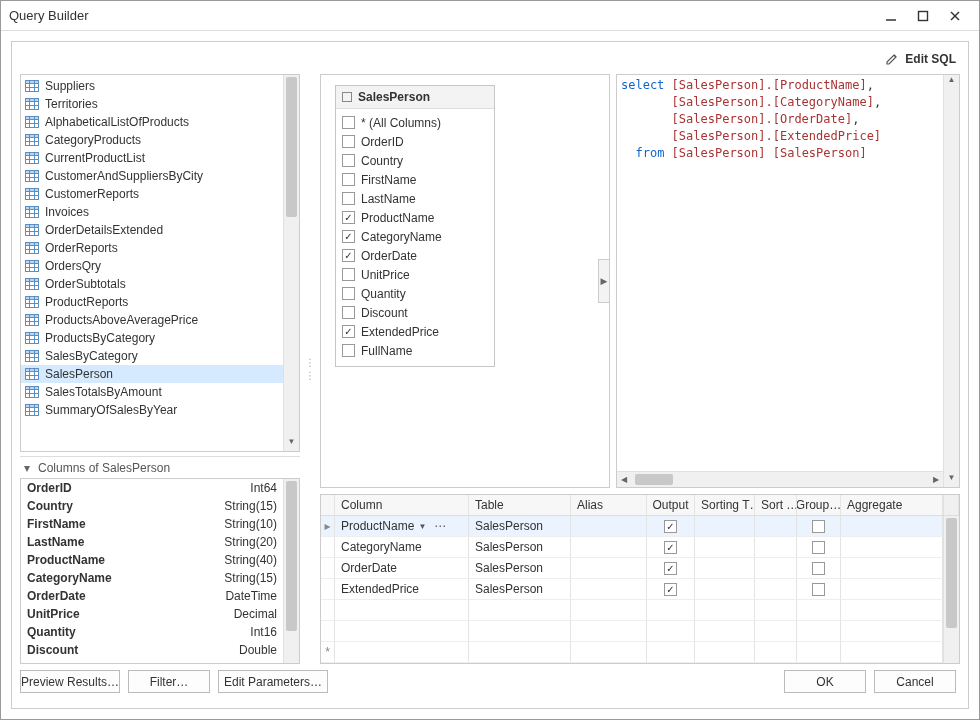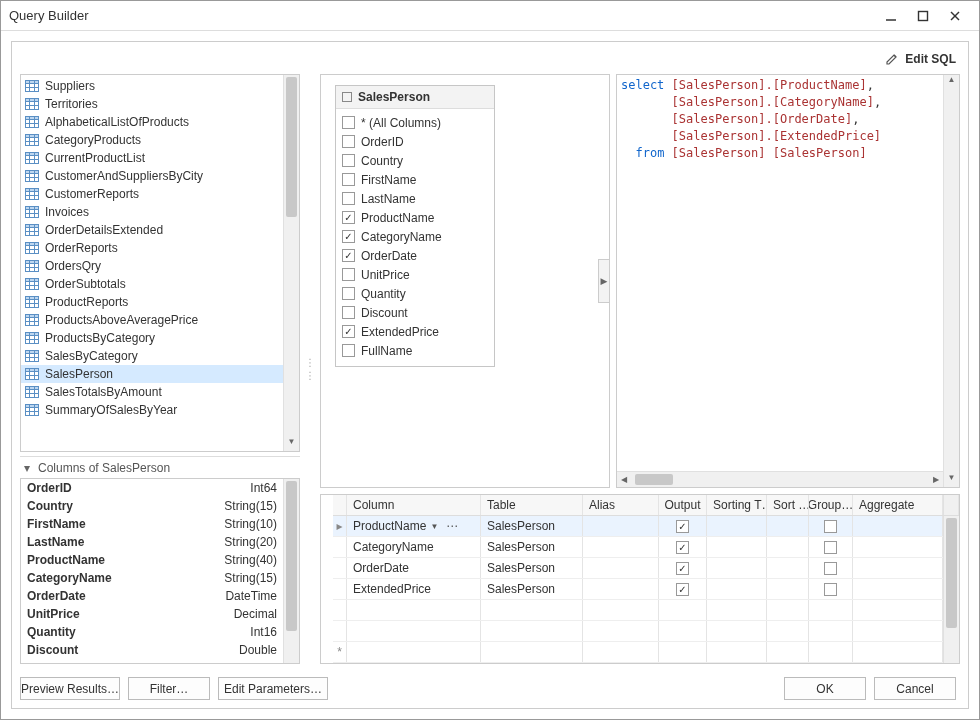--- a/index.html
+++ b/index.html
@@ -70,21 +70,21 @@
   .sql-panel { flex:1; border:1px solid #ccc; display:flex; }
   .sql-body { flex:1; padding:2px 4px; font-family: Consolas, monospace; font-size:12px; line-height:17px; white-space:pre; overflow:hidden; }
   .sql-body .kw { color:#1166cc; }
   .sql-body .br { color:#aa3333; }
   .sql-scroll-v { width:16px; background:#f0f0f0; border-left:1px solid #e0e0e0; position:relative; }
   .sql-scroll-v .arrow { position:absolute; left:0; right:0; height:14px; text-align:center; font-size:8px; color:#666; }
   .sql-scroll-h { height:16px; background:#f0f0f0; border-top:1px solid #e0e0e0; position:relative; }
   .sql-scroll-h .thumb { position:absolute; top:2px; bottom:2px; left:18px; width:38px; background:#c8c8c8; border-radius:2px; }
   .sql-scroll-h .arrow { position:absolute; top:0; bottom:0; width:14px; text-align:center; font-size:8px; color:#666; line-height:16px; }
 
-  .footer { height:36px; display:flex; align-items:flex-end; gap:8px; padding:6px 4px 0 0; }
+  .footer { height:36px; display:flex; align-items:flex-start; gap:8px; padding:6px 4px 0 0; }
   .footer .spacer { flex:1; }
   .wbtn { min-width:88px; height:23px; border:1px solid #bbb; background:#fdfdfd; display:flex; align-items:center; justify-content:center; cursor:pointer; }
   .wbtn.small { min-width:82px; }
 
   .pencil-icon svg { display:block; }
 </style>
 </head>
 <body>
 
 <div class="window">
@@ -508,21 +508,21 @@
                 </div>
                 <div class="sql-scroll-v">
                   <div class="arrow" style="top:0">▲</div>
                   <div class="arrow" style="bottom:0">▼</div>
                 </div>
               </div>
             </div>
 
           </div>
 
-          <div class="grid-panel" style="margin-top:6px;padding-left:12px;">
+          <div class="grid-panel" style="margin-top:6px;">
             <div class="grid-header">
               <div class="gcell gw-ind"></div>
               <div class="gcell gw-col">Column</div>
               <div class="gcell gw-tbl">Table</div>
               <div class="gcell gw-alias">Alias</div>
               <div class="gcell gw-out">Output</div>
               <div class="gcell gw-sortt">Sorting T…</div>
               <div class="gcell gw-sorto">Sort …</div>
               <div class="gcell gw-group">Group…</div>
               <div class="gcell gw-agg">Aggregate</div>

